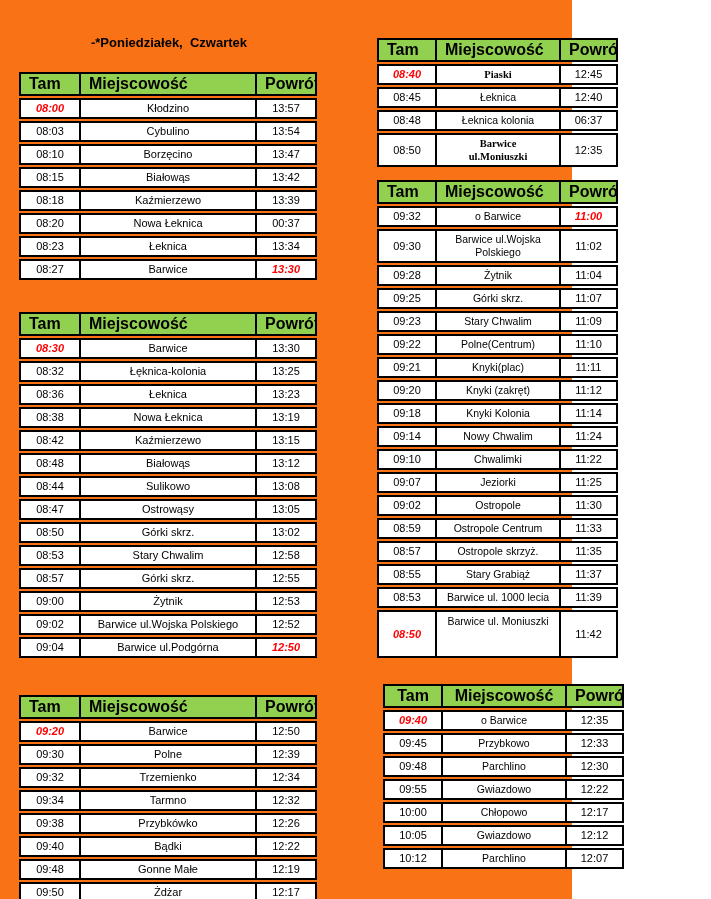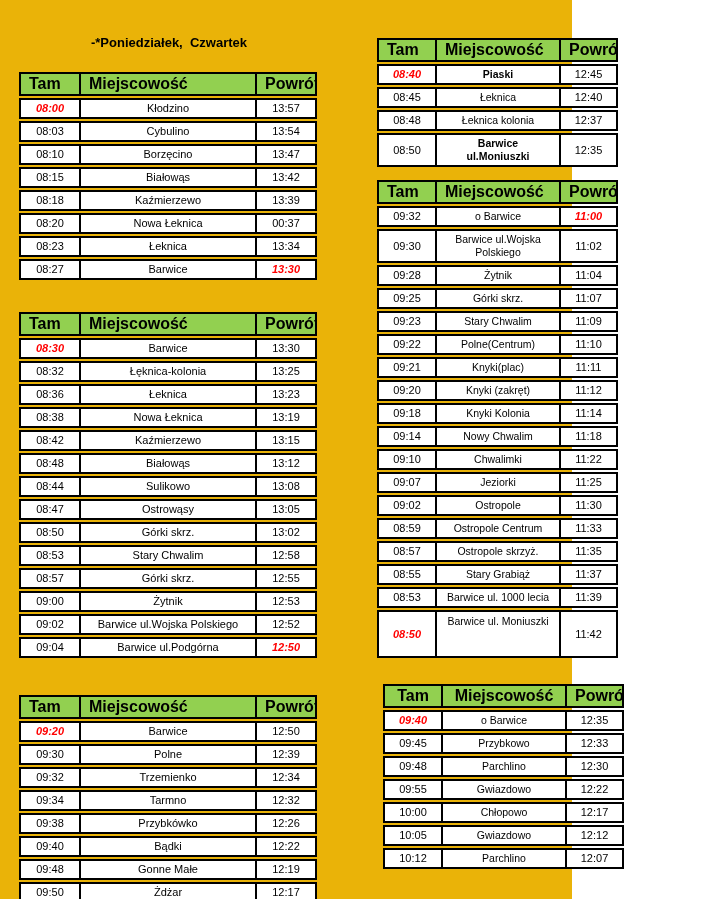--- a/index.html
+++ b/index.html
@@ -5,21 +5,21 @@
   :root{
     --green:#92D050;
     --red:#FF0000;
     --border:#000000;
   }
   html,body{margin:0;padding:0;background:#ffffff;}
   body{
     width:711px;height:899px;overflow:hidden;position:relative;
     font-family:"Liberation Sans", sans-serif;color:#000;
   }
-  .page{position:relative;width:572px;height:899px;background:#eab308;}
+  .page{position:relative;width:572px;height:899px;background:#f97316;}
   .col{position:absolute;top:36px;}
   .col-left{left:19px;width:300px;}
   .col-right{left:377px;width:246px;}
   .day-title{
     text-align:center;font-weight:bold;font-size:13px;line-height:14px;
     white-space:pre;margin:0 0 20px 0;color:#000;
   }
   table.tt{
     border-collapse:separate;border-spacing:0 2px;table-layout:fixed;
   }
@@ -45,21 +45,21 @@
     font-size:16px;line-height:14px;font-weight:bold;text-align:left;
     padding:3px 8px;
   }
   .tt th.center{text-align:center;}
   .tt td{
     font-size:11px;line-height:13px;text-align:center;vertical-align:middle;
     padding:2px 2px;white-space:pre-line;background:#fff;
   }
   .right-tt td.place-cell{font-size:10.5px;}
   .tt td.red{color:var(--red);font-weight:bold;font-style:italic;}
-  .tt td.bold{font-weight:bold;}
+  .tt td.bold{font-weight:bold;font-family:Liberation Serif, serif;}
   .tt tr.tall td{height:48px;}
   .tt tr.tall td.top{vertical-align:top;padding-top:3px;}
 </style>
 </head>
 <body>
 
 <div class="page">
   <div class="col col-left">
     <div class="day-title">-*Poniedziałek,  Czwartek</div>
     <div id="tables-left">
@@ -285,21 +285,21 @@
               <td class="return-time-cell">12:45</td>
             </tr>
             <tr>
               <td class="departure-time-cell">08:45</td>
               <td class="place-cell">Łeknica</td>
               <td class="return-time-cell">12:40</td>
             </tr>
             <tr>
               <td class="departure-time-cell">08:48</td>
               <td class="place-cell">Łeknica kolonia</td>
-              <td class="return-time-cell">12:37</td>
+              <td class="return-time-cell">06:37</td>
             </tr>
             <tr>
               <td class="departure-time-cell">08:50</td>
               <td class="place-cell bold">Barwice
 ul.Moniuszki</td>
               <td class="return-time-cell">12:35</td>
             </tr>
           </tbody>
         </table>
         <table class="tt right-tt t-right-2">
@@ -358,21 +358,21 @@
               <td class="return-time-cell">11:12</td>
             </tr>
             <tr>
               <td class="departure-time-cell">09:18</td>
               <td class="place-cell">Knyki Kolonia</td>
               <td class="return-time-cell">11:14</td>
             </tr>
             <tr>
               <td class="departure-time-cell">09:14</td>
               <td class="place-cell">Nowy Chwalim</td>
-              <td class="return-time-cell">11:18</td>
+              <td class="return-time-cell">11:24</td>
             </tr>
             <tr>
               <td class="departure-time-cell">09:10</td>
               <td class="place-cell">Chwalimki</td>
               <td class="return-time-cell">11:22</td>
             </tr>
             <tr>
               <td class="departure-time-cell">09:07</td>
               <td class="place-cell">Jeziorki</td>
               <td class="return-time-cell">11:25</td>

